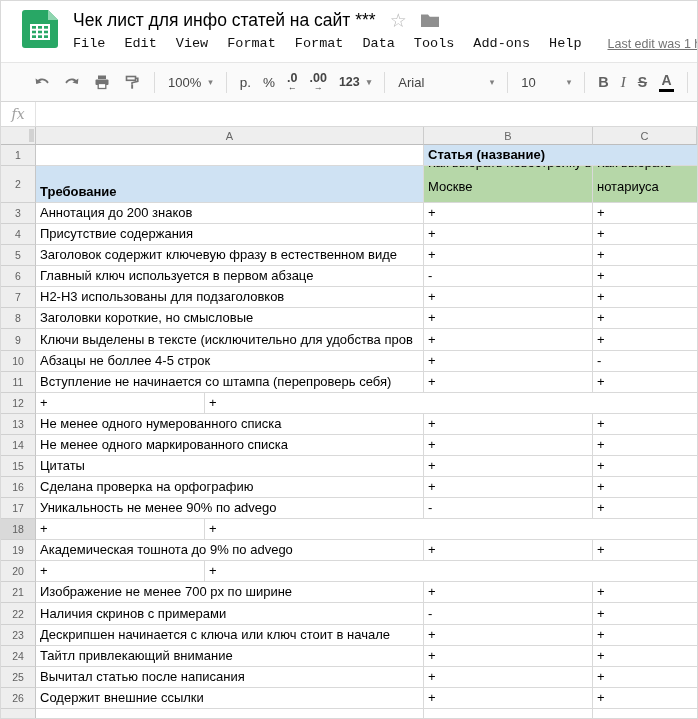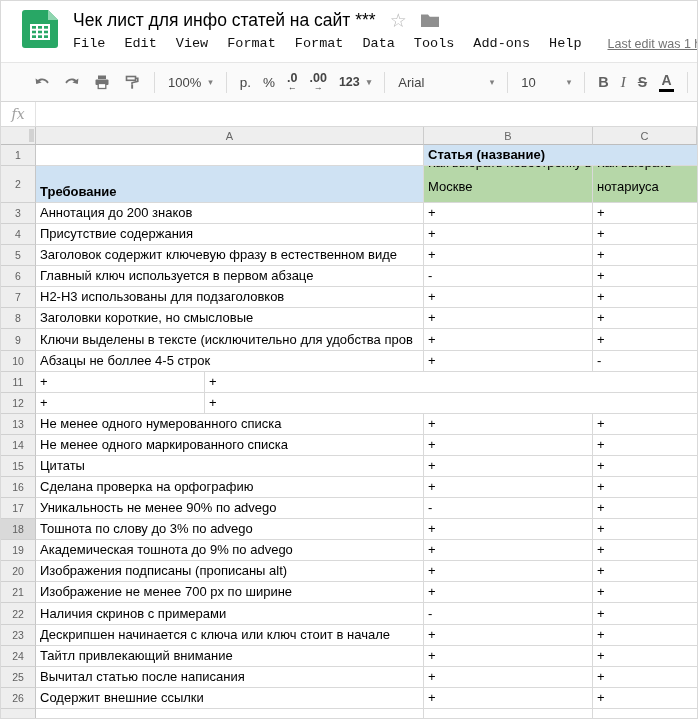--- a/index.html
+++ b/index.html
@@ -258,20 +258,21 @@
           <div class="cell cc">+</div>
         </div>
         <div class="g-row data-row">
           <div class="cell rn">10</div>
           <div class="cell ca">Абзацы не боллее 4-5 строк</div>
           <div class="cell cb">+</div>
           <div class="cell cc">-</div>
         </div>
         <div class="g-row data-row">
           <div class="cell rn">11</div>
+          <div class="cell ca">Вступление не начинается со штампа (перепроверь себя)</div>
           <div class="cell cb">+</div>
           <div class="cell cc">+</div>
         </div>
         <div class="g-row data-row">
           <div class="cell rn">12</div>
           <div class="cell cb">+</div>
           <div class="cell cc">+</div>
         </div>
         <div class="g-row data-row">
           <div class="cell rn">13</div>
@@ -298,33 +299,31 @@
           <div class="cell cc">+</div>
         </div>
         <div class="g-row data-row">
           <div class="cell rn">17</div>
           <div class="cell ca">Уникальность не менее 90% по advego</div>
           <div class="cell cb">-</div>
           <div class="cell cc">+</div>
         </div>
         <div class="g-row data-row">
           <div class="cell rn sel">18</div>
-          <div class="cell ca">Тошнота по слову до 3% по advego</div>
           <div class="cell cb">+</div>
           <div class="cell cc">+</div>
         </div>
         <div class="g-row data-row">
           <div class="cell rn">19</div>
           <div class="cell ca">Академическая тошнота до 9% по advego</div>
           <div class="cell cb">+</div>
           <div class="cell cc">+</div>
         </div>
         <div class="g-row data-row">
           <div class="cell rn">20</div>
-          <div class="cell ca">Изображения подписаны (прописаны alt)</div>
           <div class="cell cb">+</div>
           <div class="cell cc">+</div>
         </div>
         <div class="g-row data-row">
           <div class="cell rn">21</div>
           <div class="cell ca">Изображение не менее 700 px по ширине</div>
           <div class="cell cb">+</div>
           <div class="cell cc">+</div>
         </div>
         <div class="g-row data-row">

